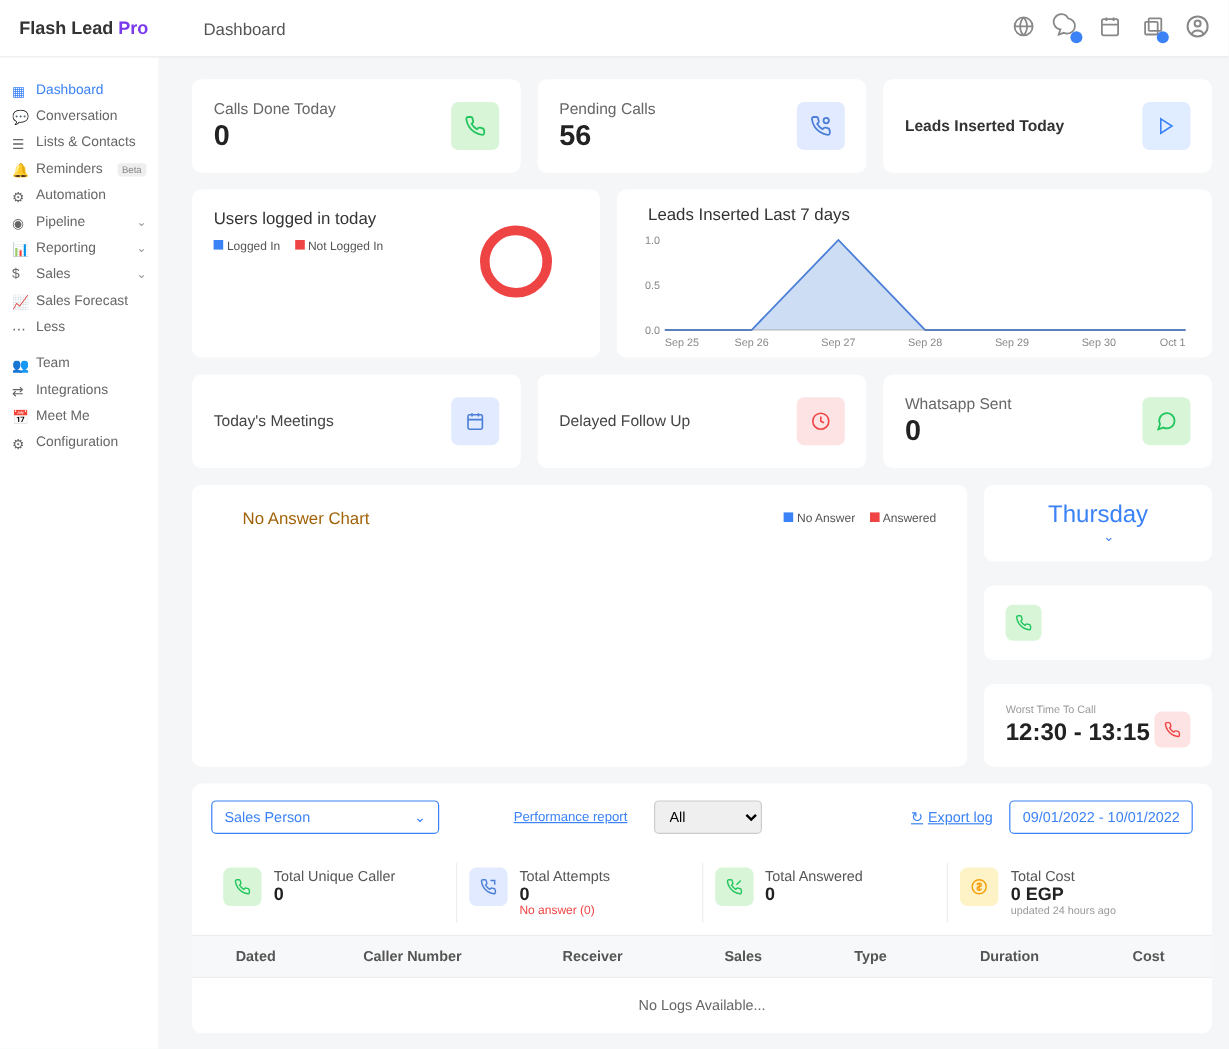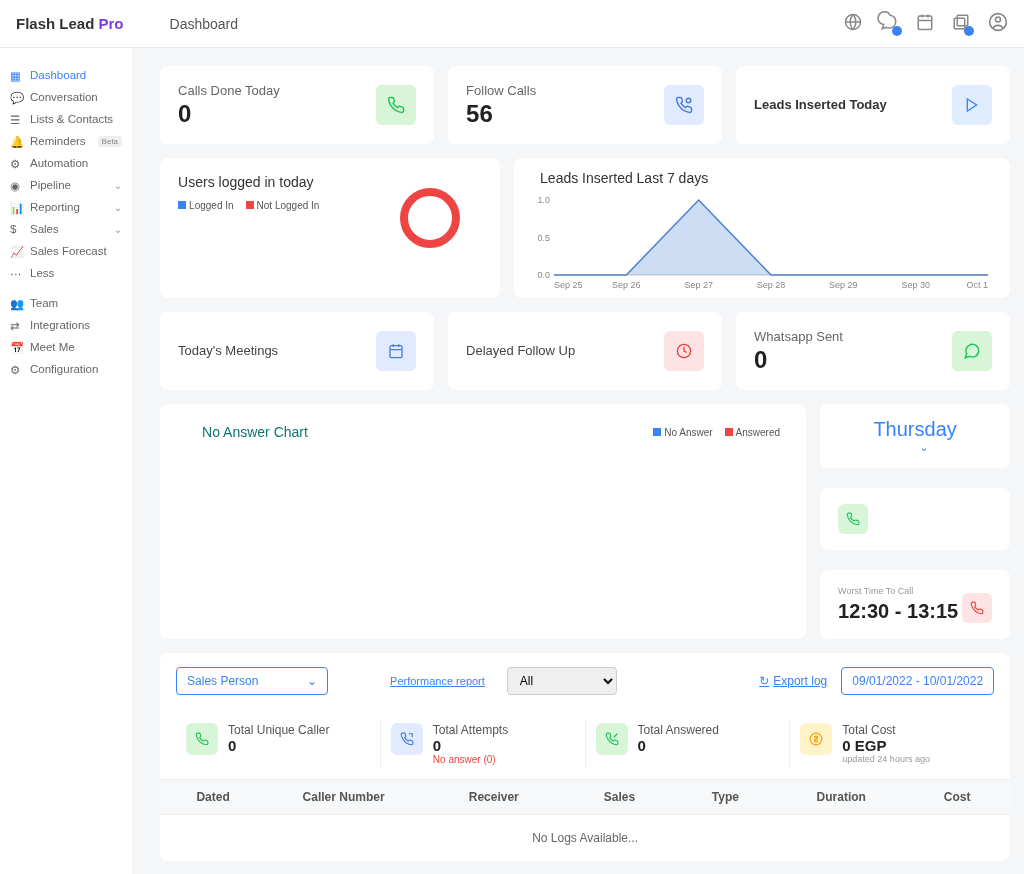--- a/index.html
+++ b/index.html
@@ -31,30 +31,30 @@
 .iconbox.red { background: #fde3e3; color: #ef4444; }
 .iconbox.yellow { background: #fef3c7; color: #f59e0b; }
 .chart-title { font-size: 14px; color: #333; margin-bottom: 10px; font-weight: 500; }
 .legend { display: flex; gap: 12px; font-size: 10px; color: #555; align-items: center; }
 .legend .sw { width: 8px; height: 8px; display: inline-block; margin-right: 3px; }
 .ring { width: 60px; height: 60px; border: 8px solid #ef4444; border-radius: 50%; position: absolute; right: 40px; top: 30px; }
 .leads-chart { padding: 12px 18px 6px; }
 .axis-label { font-size: 9px; fill: #888; }
 .no-answer-card { min-height: 230px; }
 .na-header { display: flex; justify-content: space-between; align-items: center; margin-bottom: 10px; padding: 4px 8px 0; }
-.na-header .title { font-size: 14px; color: #0f766e; margin-left: 16px; }
+.na-header .title { font-size: 14px; color: #a16207; margin-left: 16px; }
 .day-card { text-align: center; }
 .day-card .day { color: #3b82f6; font-size: 20px; font-weight: 500; }
 .day-card .chev { color: #3b82f6; margin-left: 18px; font-size: 11px; }
 .time-card .small-label { font-size: 9px; color: #999; margin-bottom: 4px; }
 .time-card .time-range { font-size: 20px; font-weight: 600; color: #222; line-height: 1.15; }
 .filters { display: flex; align-items: center; gap: 14px; padding: 14px 16px; }
-.select-box { border: 1.5px solid #3b82f6; color: #3b82f6; border-radius: 4px; padding: 6px 10px; width: 152px; font-size: 12px; display: flex; justify-content: space-between; align-items: center; cursor: pointer; }
+.select-box { border: 1.5px solid #3b82f6; color: #3b82f6; border-radius: 4px; padding: 6px 10px; width: 190px; font-size: 12px; display: flex; justify-content: space-between; align-items: center; cursor: pointer; }
 .perf-link { color: #3b82f6; font-size: 11px; text-decoration: underline; cursor: pointer; margin-left: 48px; }
-.plain-select { border: 1px solid #ccc; border-radius: 4px; padding: 5px 8px; font-size: 12px; width: 110px; margin-left: 8px; }
+.plain-select { border: 1px solid #ccc; border-radius: 4px; padding: 5px 8px; font-size: 12px; width: 90px; margin-left: 8px; }
 .export { color: #3b82f6; font-size: 12px; text-decoration: underline; cursor: pointer; margin-left: auto; display: flex; align-items: center; gap: 4px; }
 .date-box { border: 1.5px solid #3b82f6; color: #3b82f6; border-radius: 4px; padding: 6px 10px; font-size: 12px; }
 .totals-row { display: flex; padding: 10px 16px; gap: 0; }
 .total-cell { flex: 1; display: flex; align-items: flex-start; gap: 10px; border-right: 1px solid #eee; padding: 4px 10px; }
 .total-cell:last-child { border-right: none; }
 .total-cell .tlabel { font-size: 12px; color: #555; }
 .total-cell .tvalue { font-size: 15px; font-weight: 600; color: #222; }
 .total-cell .sub { font-size: 10px; color: #ef4444; }
 .total-cell .sub2 { font-size: 9px; color: #999; }
 .table-head { display: flex; background: #f7f8f9; border-top: 1px solid #eee; border-bottom: 1px solid #eee; font-size: 12px; color: #555; font-weight: 600; }
@@ -169,21 +169,21 @@
             <div class="value">0</div>
           </div>
         <div class="iconbox green">
             <svg width="18" height="18" viewBox="0 0 24 24" fill="none" stroke="currentColor" stroke-width="2">
               <path d="M22 16.9v3a2 2 0 01-2.2 2 19.8 19.8 0 01-8.6-3.1 19.5 19.5 0 01-6-6A19.8 19.8 0 012.1 4.2 2 2 0 014.1 2h3a2 2 0 012 1.7c.1.9.3 1.8.6 2.6a2 2 0 01-.5 2.1L8 9.6a16 16 0 006 6l1.2-1.2a2 2 0 012.1-.5c.8.3 1.7.5 2.6.6a2 2 0 011.7 2z"></path>
             </svg>
           </div>
       </div>
       <div class="card stat-card">
         <div>
-            <div class="label">Follow Calls</div>
+            <div class="label">Pending Calls</div>
             <div class="value">56</div>
           </div>
         <div class="iconbox lblue">
             <svg width="18" height="18" viewBox="0 0 24 24" fill="none" stroke="currentColor" stroke-width="2">
               <path d="M22 16.9v3a2 2 0 01-2.2 2 19.8 19.8 0 01-8.6-3.1 19.5 19.5 0 01-6-6A19.8 19.8 0 012.1 4.2 2 2 0 014.1 2h3a2 2 0 012 1.7c.1.9.3 1.8.6 2.6a2 2 0 01-.5 2.1L8 9.6a16 16 0 006 6l1.2-1.2a2 2 0 012.1-.5c.8.3 1.7.5 2.6.6a2 2 0 011.7 2z"></path>
               <circle cx="18" cy="6" r="3"></circle>
             </svg>
           </div>
       </div>
       <div class="card stat-card">

